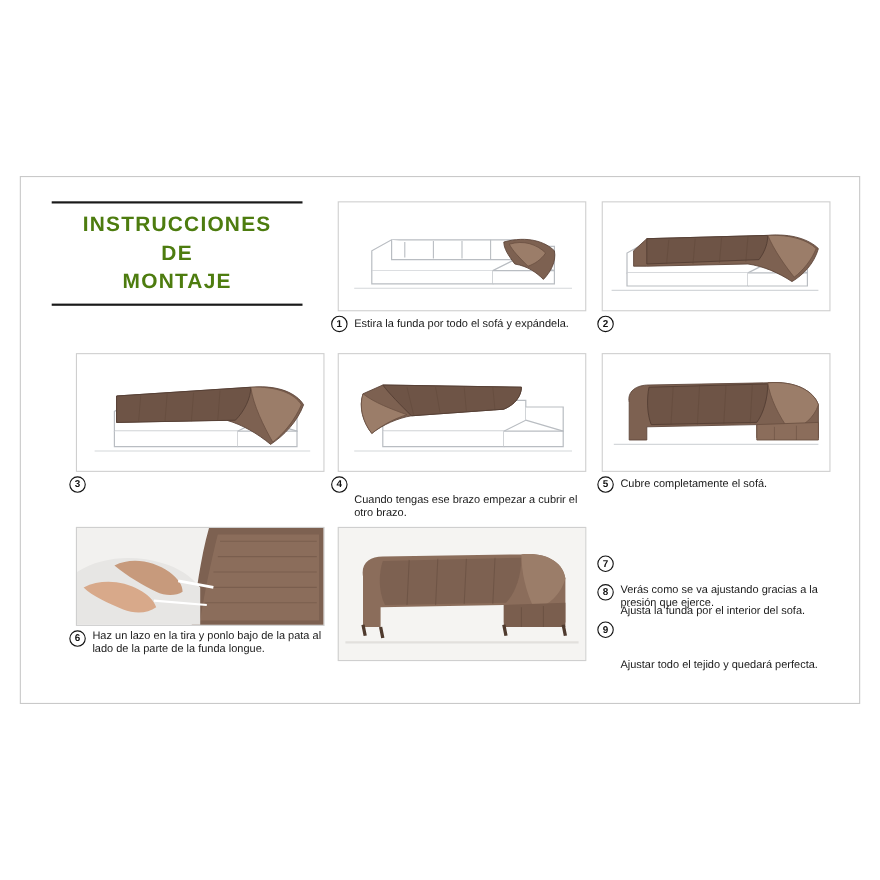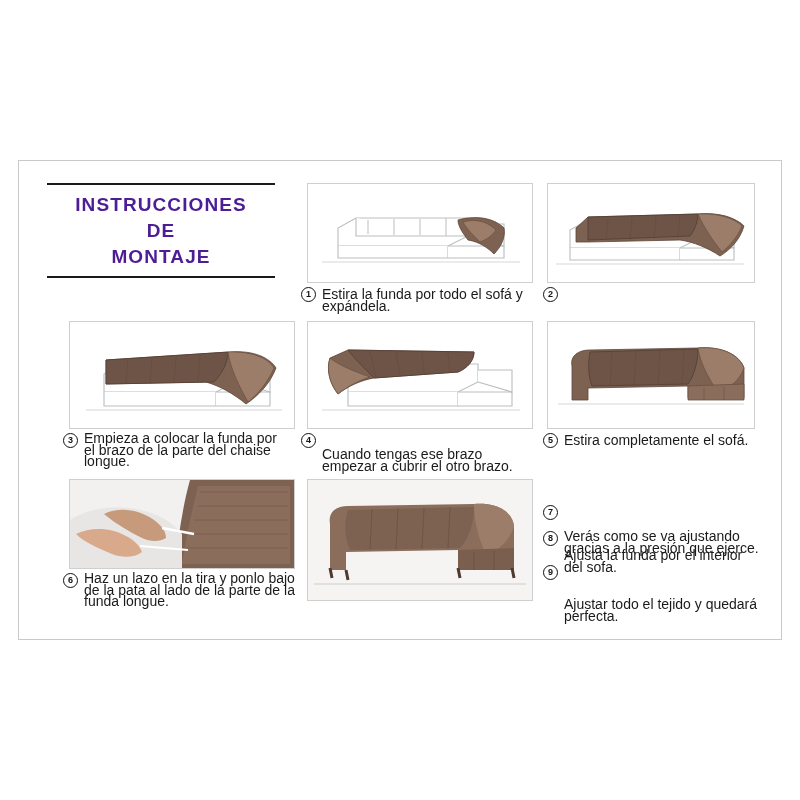--- a/index.html
+++ b/index.html
@@ -30,37 +30,37 @@
   }
   .title-line {
     height: 2px;
     background: #1a1a1a;
     width: 100%;
   }
   .title-text {
     font-weight: bold;
     font-size: 19px;
     letter-spacing: 1.1px;
-    color: #4c1d95;
+    color: #4d7c0f;
     line-height: 26px;
     padding: 7px 0 6px 0;
   }
   .title-text div { white-space: nowrap; }
 
   
   .panel {
     position: absolute;
     background: #ffffff;
     border: 1px solid #cfcfcf;
     box-sizing: border-box;
     overflow: hidden;
   }
   .cap {
     position: absolute;
-    font-size: 14px;
+    font-size: 10px;
     line-height: 11.5px;
     color: #1a1a1a;
   }
   .num {
     position: absolute;
     width: 15px;
     height: 15px;
     border-radius: 50%;
     background: #ffffff;
     border: 1.3px solid #111111;
@@ -134,21 +134,20 @@
       <path class="sofa-line" d="M146 70 L200 70 L200 84 L146 84"></path>
       <path class="sofa-line" d="M166 48 L200 48 L200 70 L166 60"></path>
       <path class="cover" d="M36 38 L160 30 C184 28 200 36 206 46 C200 62 188 74 176 82 C164 72 150 64 136 60 L36 62 Z"></path>
       <path class="cover3" d="M36 38 L158 30 C158 40 152 52 144 60 L36 62 Z"></path>
       <path class="covlt" d="M158 30 C182 29 198 36 204 46 C198 60 188 72 178 80 C170 66 160 46 158 30 Z"></path>
       <path class="shadeline" d="M58 37 L56 61 M82 36 L80 61 M106 35 L104 61 M130 33 L128 60"></path>
       <path class="floorline" d="M16 88 L212 88"></path>
     </svg>
   </div>
   <div class="num" style="left:44px; top:272px;">3</div>
-  <div class="cap" style="left:65px; top:272px; width:206px;">Empieza a colocar la funda por el brazo de la parte del chaise longue.</div>
 
   <div class="panel" style="left:288px; top:160px; width:226px; height:108px;">
     <svg width="226" height="108" viewBox="0 0 226 108">
       <path class="sofa-line" d="M40 70 L40 52 L58 42 L170 42 L170 60 L150 70 L40 70 Z"></path>
       <path class="sofa-line" d="M150 70 L150 84 L40 84 L40 70"></path>
       <path class="sofa-line" d="M150 70 L204 70 L204 84 L150 84"></path>
       <path class="sofa-line" d="M170 48 L204 48 L204 70 L170 60"></path>
       <path class="cover" d="M22 36 C18 48 22 62 30 72 C40 64 54 58 66 56 L150 50 C160 46 166 38 166 30 L40 28 Z"></path>
       <path class="cover3" d="M40 28 L166 30 C166 38 160 46 150 50 L66 56 C56 46 46 36 40 28 Z"></path>
       <path class="covlt" d="M22 36 C18 48 22 62 30 72 C40 64 52 58 62 55 C48 50 32 44 22 36 Z"></path>
@@ -163,21 +162,21 @@
     <svg width="208" height="108" viewBox="0 0 208 108">
       <path class="cover" d="M24 44 C22 34 30 28 42 28 L150 26 C176 24 192 34 196 46 L196 76 L140 76 L140 64 L40 66 L40 78 L24 78 Z"></path>
       <path class="cover3" d="M42 30 L150 27 C150 40 146 54 140 62 L44 64 C40 54 40 40 42 30 Z"></path>
       <path class="covlt" d="M150 26 C176 24 192 34 196 46 C192 58 182 66 170 70 C160 56 152 40 150 26 Z"></path>
       <path class="cover2" d="M140 64 L196 62 L196 78 L140 78 Z"></path>
       <path class="shadeline" d="M64 29 L62 64 M88 28 L86 64 M112 28 L110 63 M136 27 L134 63 M156 66 L156 78 M176 65 L176 78"></path>
       <path class="floorline" d="M10 82 L196 82"></path>
     </svg>
   </div>
   <div class="num" style="left:524px; top:272px;">5</div>
-  <div class="cap" style="left:545px; top:274px; width:190px;">Estira completamente el sofá.</div>
+  <div class="cap" style="left:545px; top:274px; width:190px;">Cubre completamente el sofá.</div>
 
   <div class="panel" style="left:50px; top:318px; width:226px; height:90px; background:#efeeec;">
     <svg width="226" height="90" viewBox="0 0 226 90">
       <rect x="0" y="0" width="226" height="90" fill="#f2f1ef"></rect>
       <path d="M120 0 L226 0 L226 90 L104 90 C108 62 112 28 120 0 Z" fill="#7d6151"></path>
       <path d="M128 6 L220 6 L220 84 L112 84 C116 58 122 30 128 6 Z" fill="#8b6d5b"></path>
       <g opacity="0.35" stroke="#5c4537" stroke-width="1">
         <path d="M130 12 L218 12 M128 26 L218 26 M124 40 L218 40 M120 54 L218 54 M116 68 L218 68"></path>
       </g>
       <path d="M0 40 C22 26 52 24 78 32 C92 36 104 44 112 54 L112 90 L0 90 Z" fill="#e7e6e4"></path>

